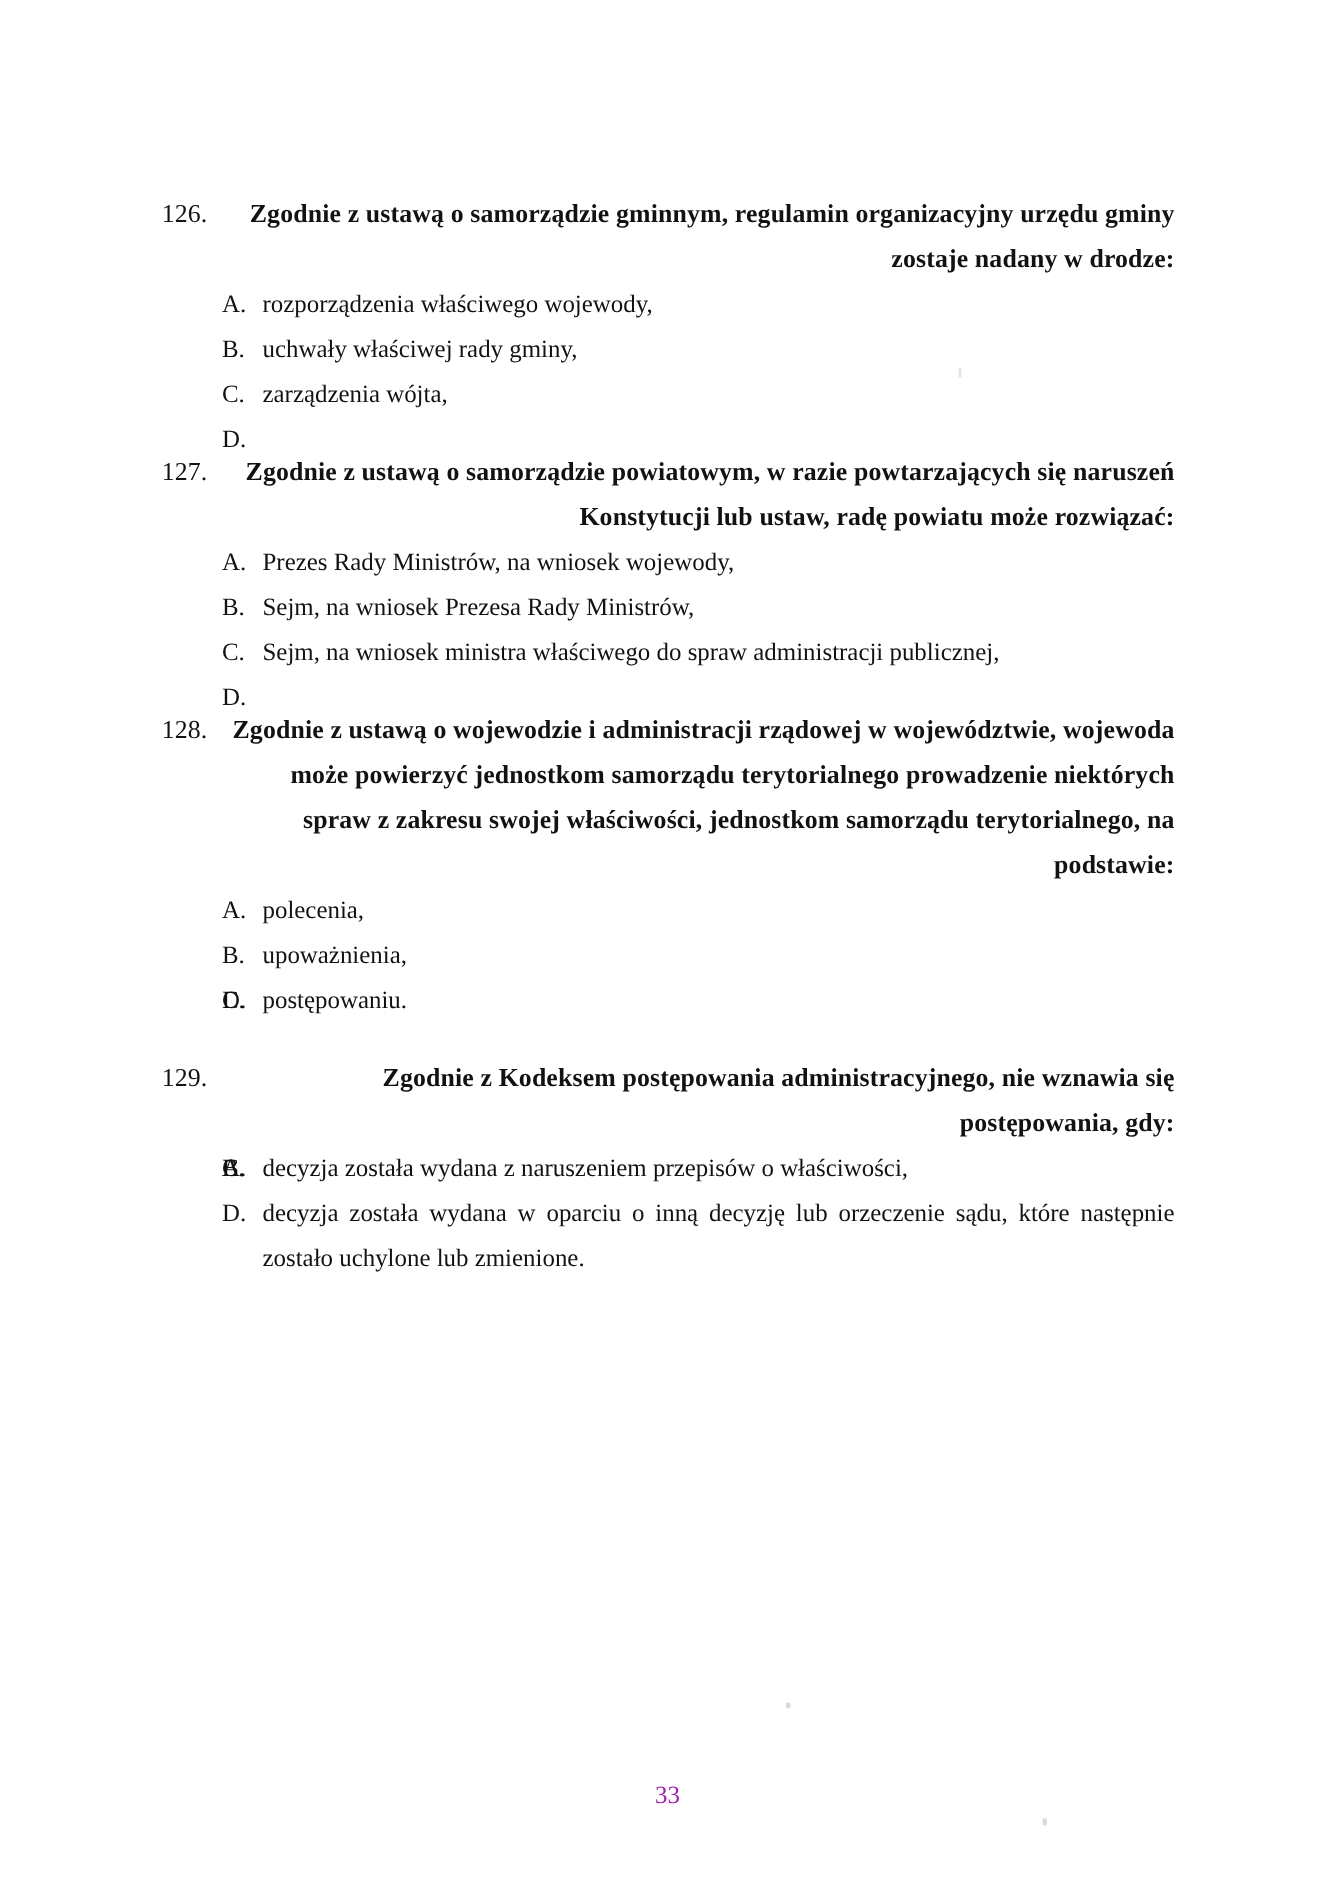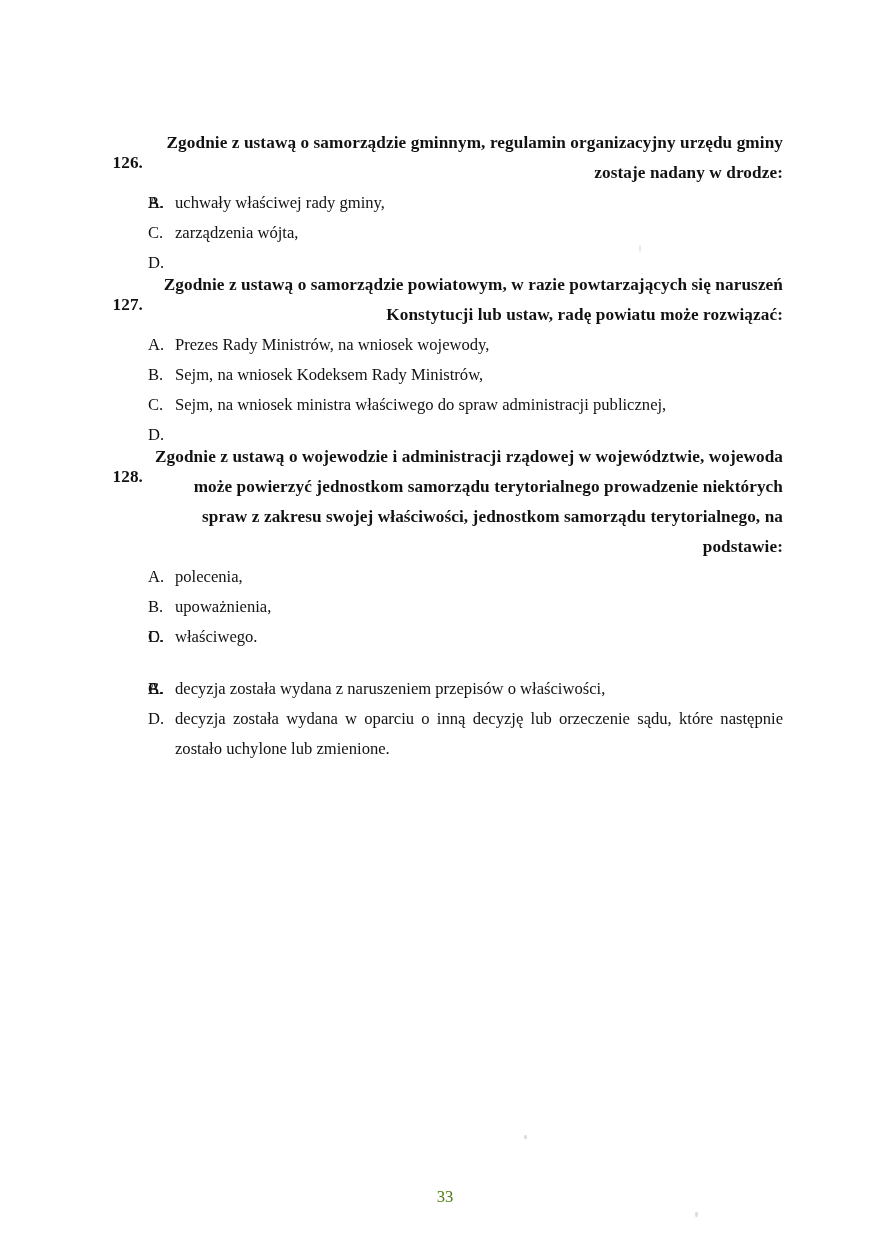--- a/index.html
+++ b/index.html
@@ -51,25 +51,24 @@
     line-height: 30px;
     text-align: justify;
     text-justify: inter-word;
     letter-spacing: 0.1px;
   }
   .q-num {
     position: absolute;
     left: 0;
     top: 0;
     width: 40px;
-    font-weight: bold;
+    font-weight: normal;
     font-size: 17.2px;
     line-height: 30px;
-    text-align: right;
-    margin-top: 20px;
+    text-align: center;
   }
   
   .q-stem .stem-text {
     display: block;
     text-align: right;
   }
 
   .answers {
     margin: 0;
     padding: 0;
@@ -109,37 +108,38 @@
 
   .page-number {
     position: absolute;
     left: 0;
     top: 1186px;
     width: 890px;
     text-align: center;
     font-size: 16.6px;
     line-height: 22px;
     font-family: "Liberation Serif", "DejaVu Serif", serif;
-    color: #4d7c0f;
+    color: #a21caf;
   }
 </style>
 </head>
 <body>
 
 <div class="page">
 
   <div class="content" id="question-list">
       <div class="question-block">
         <div class="q-stem" style="text-align: left;">
           <span class="q-num">126.</span>
           <span class="stem-text">Zgodnie z ustawą o samorządzie gminnym, regulamin organizacyjny urzędu gminy zostaje nadany w drodze:</span>
         </div>
         <ul class="answers">
           <li class="answer">
             <span class="a-letter">A.</span>
+            <span class="a-text">rozporządzenia właściwego wojewody,</span>
           </li>
           <li class="answer">
             <span class="a-letter">B.</span>
             <span class="a-text">uchwały właściwej rady gminy,</span>
           </li>
           <li class="answer">
             <span class="a-letter">C.</span>
             <span class="a-text">zarządzenia wójta,</span>
           </li>
           <li class="answer">
@@ -152,21 +152,21 @@
           <span class="q-num">127.</span>
           <span class="stem-text">Zgodnie z ustawą o samorządzie powiatowym, w razie powtarzających się naruszeń Konstytucji lub ustaw, radę powiatu może rozwiązać:</span>
         </div>
         <ul class="answers">
           <li class="answer">
             <span class="a-letter">A.</span>
             <span class="a-text">Prezes Rady Ministrów, na wniosek wojewody,</span>
           </li>
           <li class="answer">
             <span class="a-letter">B.</span>
-            <span class="a-text">Sejm, na wniosek Kodeksem Rady Ministrów,</span>
+            <span class="a-text">Sejm, na wniosek Prezesa Rady Ministrów,</span>
           </li>
           <li class="answer">
             <span class="a-letter">C.</span>
             <span class="a-text">Sejm, na wniosek ministra właściwego do spraw administracji publicznej,</span>
           </li>
           <li class="answer">
             <span class="a-letter">D.</span>
           </li>
         </ul>
       </div>
@@ -182,25 +182,29 @@
           </li>
           <li class="answer">
             <span class="a-letter">B.</span>
             <span class="a-text">upoważnienia,</span>
           </li>
           <li class="answer">
             <span class="a-letter">C.</span>
           </li>
           <li class="answer">
             <span class="a-letter">D.</span>
-            <span class="a-text">właściwego.</span>
-          </li>
-        </ul>
-      </div>
-      <div class="question-block">
+            <span class="a-text">postępowaniu.</span>
+          </li>
+        </ul>
+      </div>
+      <div class="question-block">
+        <div class="q-stem">
+          <span class="q-num">129.</span>
+          <span class="stem-text">Zgodnie z Kodeksem postępowania administracyjnego, nie wznawia się postępowania, gdy:</span>
+        </div>
         <ul class="answers">
           <li class="answer">
             <span class="a-letter">A.</span>
           </li>
           <li class="answer">
             <span class="a-letter">B.</span>
           </li>
           <li class="answer">
             <span class="a-letter">C.</span>
             <span class="a-text">decyzja została wydana z naruszeniem przepisów o właściwości,</span>

